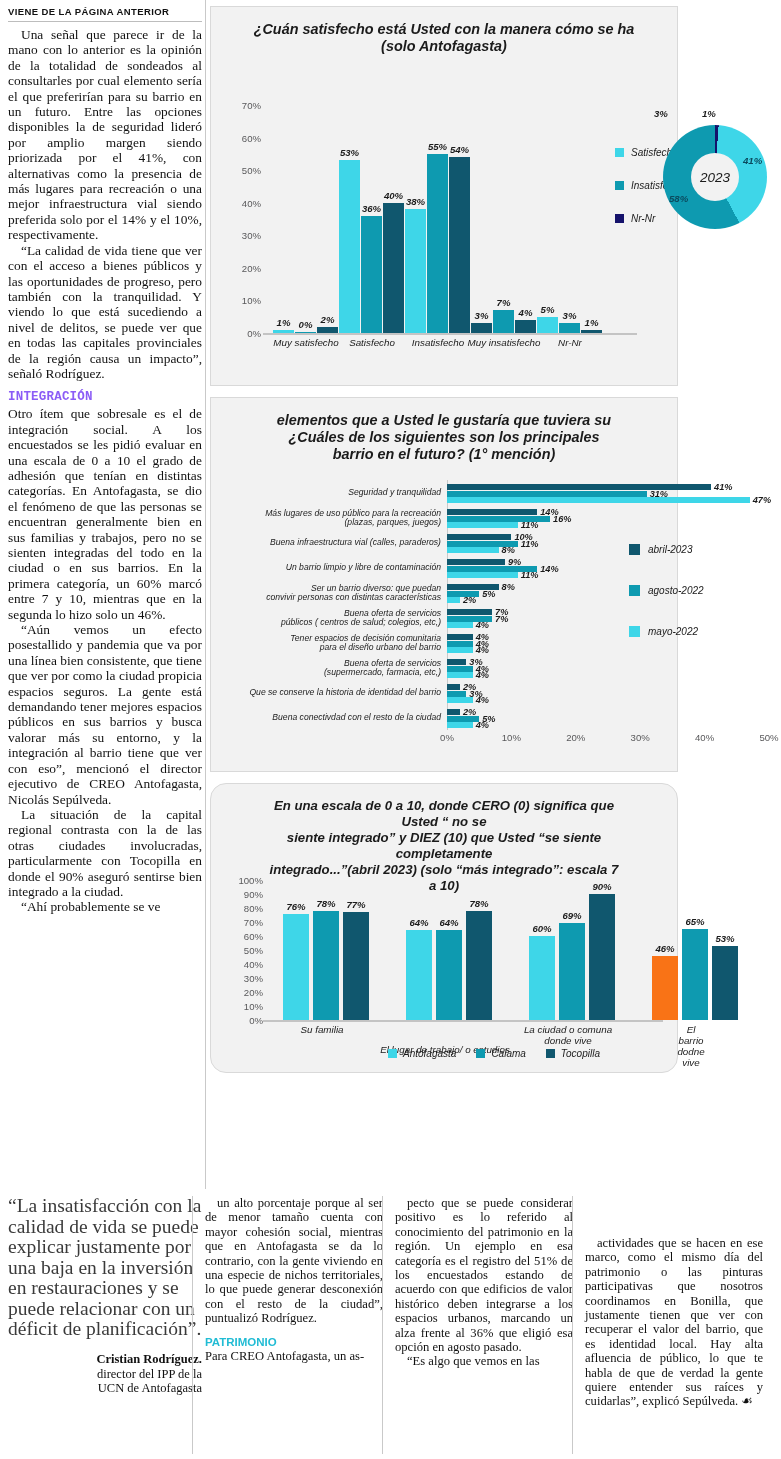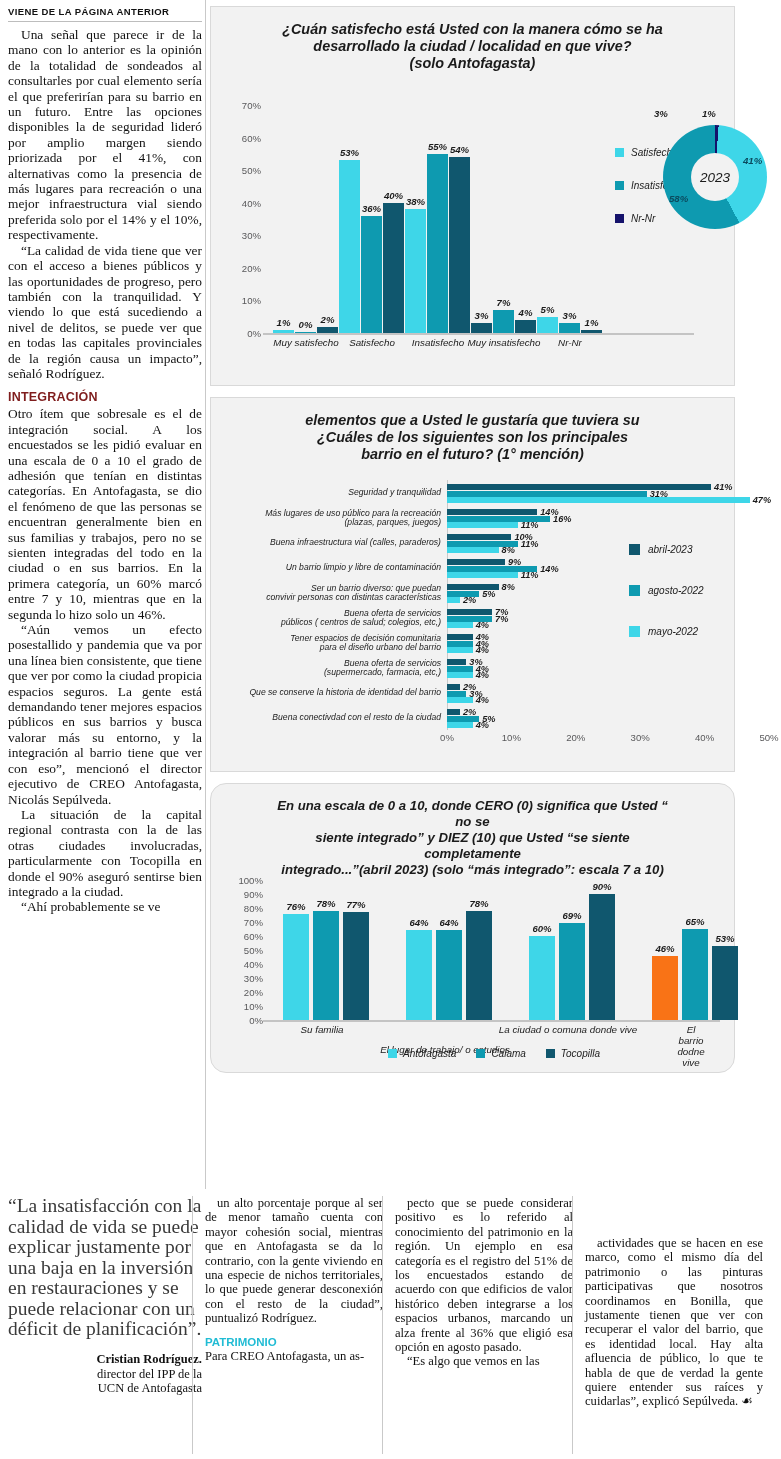--- a/index.html
+++ b/index.html
@@ -24,23 +24,23 @@
     color:#111; margin-bottom:4px;
   }
   .rule { height:1px; background:#bdbdbd; margin:2px 0 5px 0; }
   p.body {
     font-family:"Liberation Serif", serif;
     font-size:13.4px; line-height:15.4px;
     text-align:justify; margin:0 0 0 0; text-indent:13px;
     hyphens:auto; -webkit-hyphens:auto;
   }
   .subhead {
-    font-family:Liberation Sans, sans-serif;
+    font-family:Liberation Mono, monospace;
     font-weight:700; font-size:12.5px; letter-spacing:.2px;
-    color:#7f1d1d; margin:9px 0 2px 0;
+    color:#8b5cf6; margin:9px 0 2px 0;
   }
   .divider-v {
     position:absolute; top:0; bottom:0; width:1px; background:#c9c9c9;
   }
 
   
   .pullwrap { position:absolute; left:8px; top:1196px; width:194px; }
   .pullquote {
     font-family:"Liberation Serif", serif;
     font-size:19.5px; line-height:20.5px; color:#3a3a3a;
@@ -48,21 +48,21 @@
   .attrib-name {
     font-family:"Liberation Serif", serif;
     font-weight:700; font-size:12.5px; text-align:right; margin-top:12px; color:#111;
   }
   .attrib-role {
     font-family:"Liberation Serif", serif;
     font-size:12.5px; line-height:14px; text-align:right; color:#111;
   }
 
   
-  .charts { position:absolute; left:210px; top:6px; width:525px; }
+  .charts { position:absolute; left:210px; top:6px; width:468px; }
   .chartbox {
     background:#f2f2f2; border:1px solid #d9d9d9;
     margin-bottom:11px; position:relative;
   }
   .ctitle {
     font-family:"Liberation Sans", sans-serif;
     font-style:italic; font-weight:700;
     font-size:14.4px; line-height:17px; text-align:center;
     color:#1b1b1b; padding:14px 42px 6px 42px;
   }
@@ -192,21 +192,20 @@
     <div class="attrib-name">Cristian Rodríguez.</div>
     <div class="attrib-role">director del IPP de la</div>
     <div class="attrib-role">UCN de Antofagasta</div>
   </div>
 
   <div class="charts">
 
     <div class="chartbox" id="chart1">
       <div class="ctitle">
         <div>¿Cuán satisfecho está Usted con la manera cómo se ha</div>
-        <div>desarrollado la ciudad / localidad en que vive?</div>
         <div>(solo Antofagasta)</div>
       </div>
       <div class="c1-plot" id="c1-plot">
           <div class="axlbl c1-ylab" style="top: 228px;">0%</div>
           <div class="axlbl c1-ylab" style="top: 195.429px;">10%</div>
           <div class="axlbl c1-ylab" style="top: 162.857px;">20%</div>
           <div class="axlbl c1-ylab" style="top: 130.286px;">30%</div>
           <div class="axlbl c1-ylab" style="top: 97.7143px;">40%</div>
           <div class="axlbl c1-ylab" style="top: 65.1429px;">50%</div>
           <div class="axlbl c1-ylab" style="top: 32.5714px;">60%</div>

